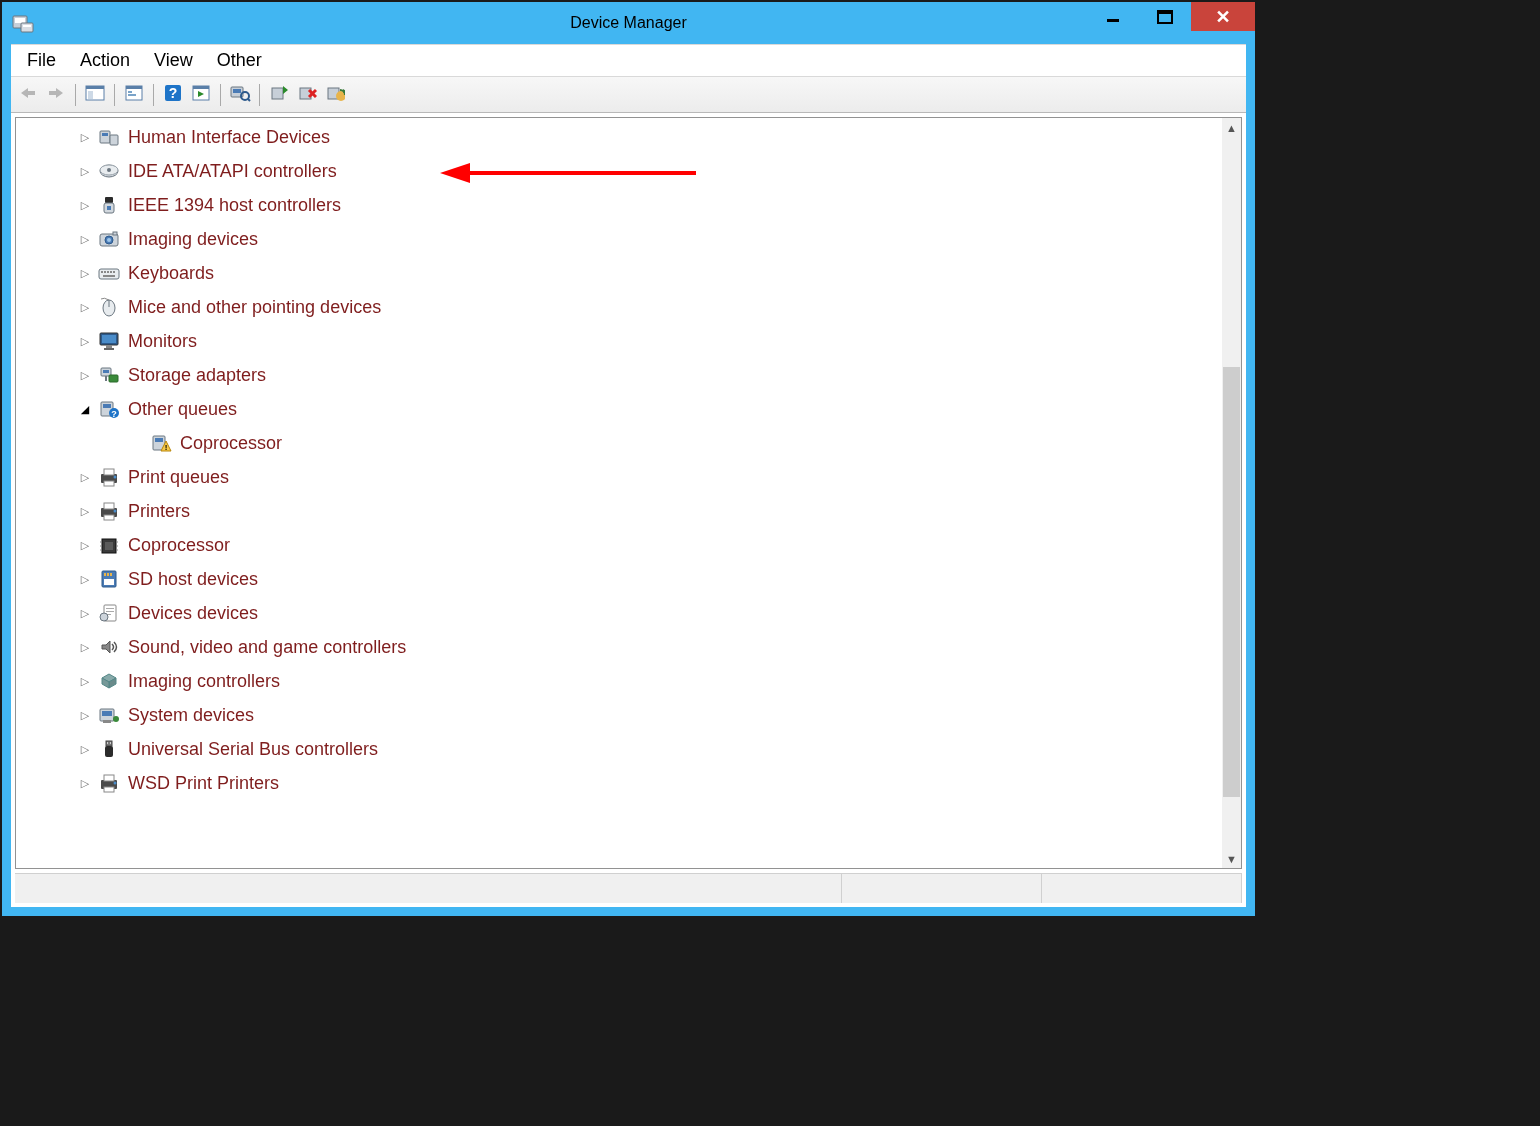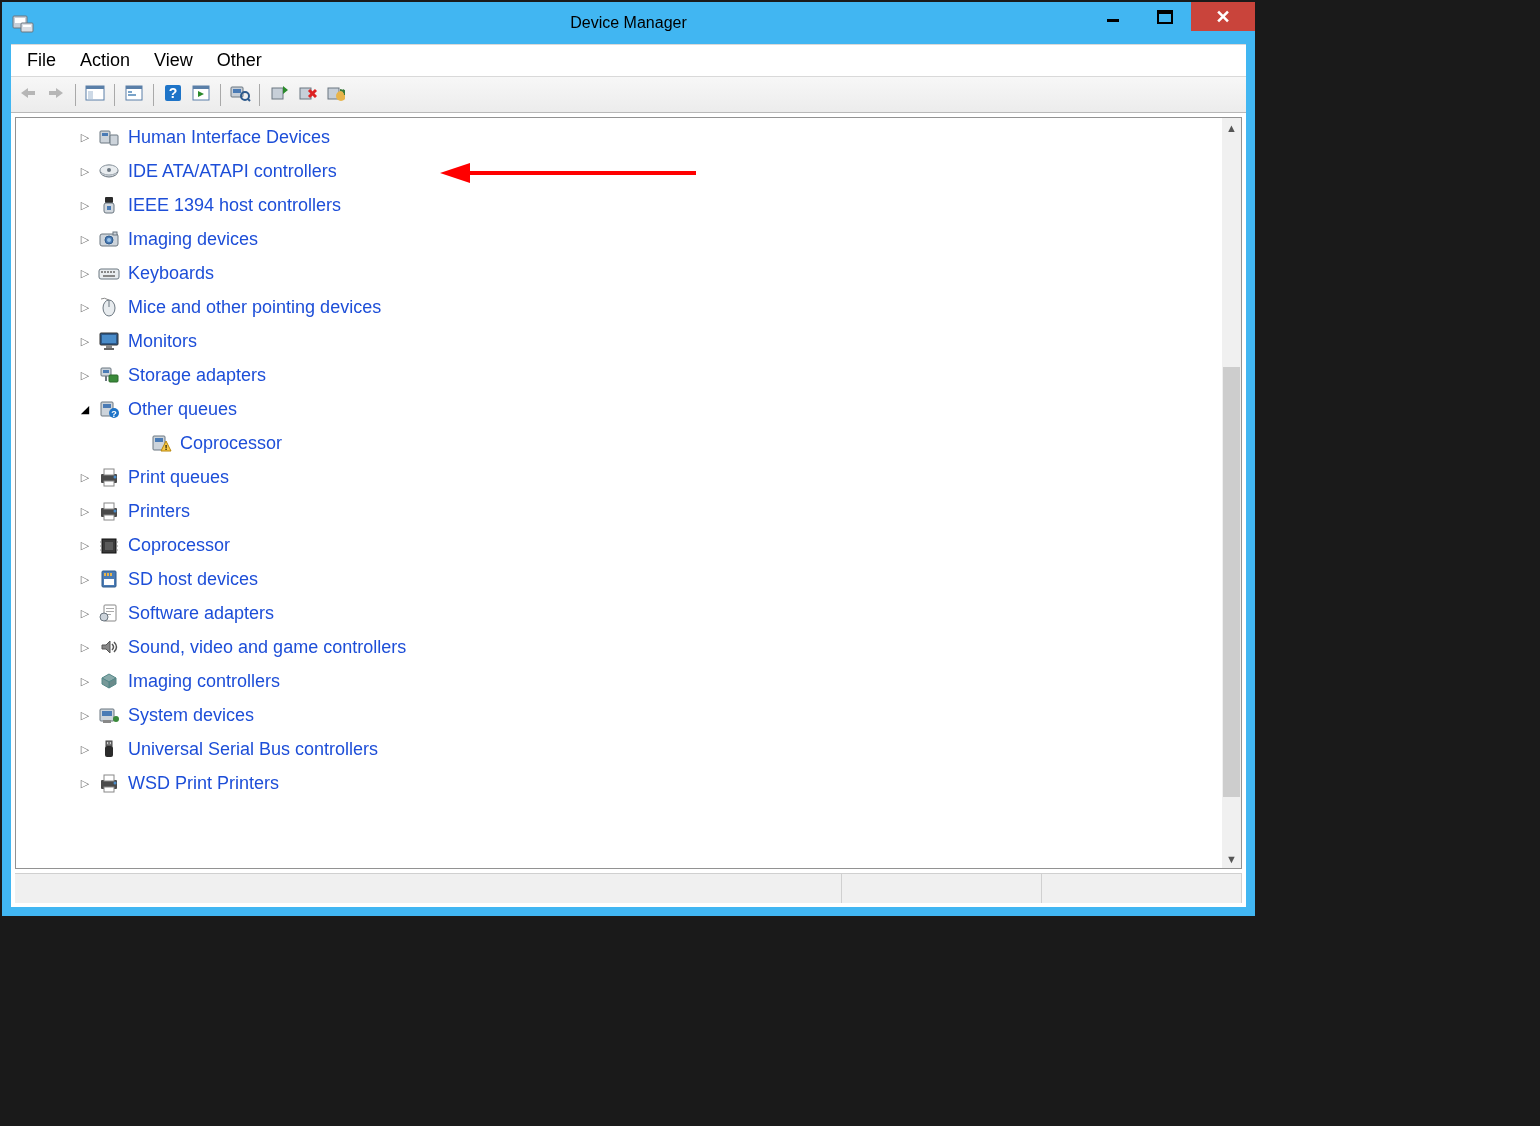--- a/index.html
+++ b/index.html
@@ -15,21 +15,21 @@
 .menu-item { padding: 3px 12px; cursor: default; }
 .toolbar { height: 36px; background: linear-gradient(#f7f7f7,#ececec); border-bottom: 1px solid #b8b8b8; display: flex; align-items: center; padding-left: 4px; gap: 2px; }
 .tb-btn { width: 26px; height: 26px; display: flex; align-items: center; justify-content: center; border: 1px solid transparent; }
 .tb-sep { width: 1px; height: 22px; background: #a9a9a9; margin: 0 4px; }
 .content-area { flex: 1; display: flex; background: #fff; border: 1px solid #929292; margin: 4px 4px 0 4px; position: relative; overflow: hidden; }
 .tree-view { flex: 1; overflow-y: auto; padding: 2px 0 2px 2px; font-size: 18px; }
 .tree-item { display: flex; align-items: center; height: 34px; padding-left: 60px; cursor: default; white-space: nowrap; }
 .tree-item.child { padding-left: 112px; }
 .expander { width: 14px; height: 14px; display: flex; align-items: center; justify-content: center; margin-right: 6px; color: #6b6b6b; font-size: 11px; font-family: "Segoe UI Symbol"; }
 .device-icon { width: 22px; height: 22px; margin-right: 8px; display: flex; align-items: center; justify-content: center; }
-.device-label { color: #1d4ed8; }
+.device-label { color: #7f1d1d; }
 .scrollbar-v { position: absolute; right: 0; top: 0; bottom: 0; width: 19px; background: #f0f0f0; display: flex; flex-direction: column; }
 .scrollbar-arrow { height: 19px; display: flex; align-items: center; justify-content: center; color: #555; font-size: 11px; font-family: "Segoe UI Symbol"; }
 .scrollbar-thumb { position: absolute; right: 1px; left: 1px; background: #cdcdcd; }
 .statusbar { height: 30px; background: #f0f0f0; border-top: 1px solid #d0d0d0; margin: 4px; display: flex; }
 .status-cell { flex: 1; border-right: 1px solid #d0d0d0; }
 .status-cell.small { flex: 0 0 200px; }
 .annotation-arrow { position: absolute; left: 420px; top: 40px; pointer-events: none; z-index: 20; }
 .disabled-icon svg { opacity: .45; }
 </style>
 </head>
@@ -323,21 +323,21 @@
           <span class="expander">▷</span>
           <span class="device-icon">
             <svg width="22" height="20">
               <rect x="6" y="2" width="12" height="16" rx="1" fill="#fff" stroke="#888"></rect>
               <rect x="8" y="5" width="8" height="1" fill="#aaa"></rect>
               <rect x="8" y="8" width="8" height="1" fill="#aaa"></rect>
               <rect x="8" y="11" width="5" height="1" fill="#aaa"></rect>
               <circle cx="6" cy="14" r="4" fill="#cdd4db" stroke="#6b7680"></circle>
             </svg>
           </span>
-          <span class="device-label">Software adapters</span>
+          <span class="device-label">Devices devices</span>
         </div>
         <div class="tree-item">
           <span class="expander">▷</span>
           <span class="device-icon">
             <svg width="22" height="20">
               <path d="M4 8 L8 8 L12 4 L12 16 L8 12 L4 12 Z" fill="#888" stroke="#555"></path>
               <path d="M14 7 Q17 10 14 13" fill="none" stroke="#555" stroke-width="1.5"></path>
               <path d="M16 5 Q21 10 16 15" fill="none" stroke="#555" stroke-width="1.5"></path>
             </svg>
           </span>

